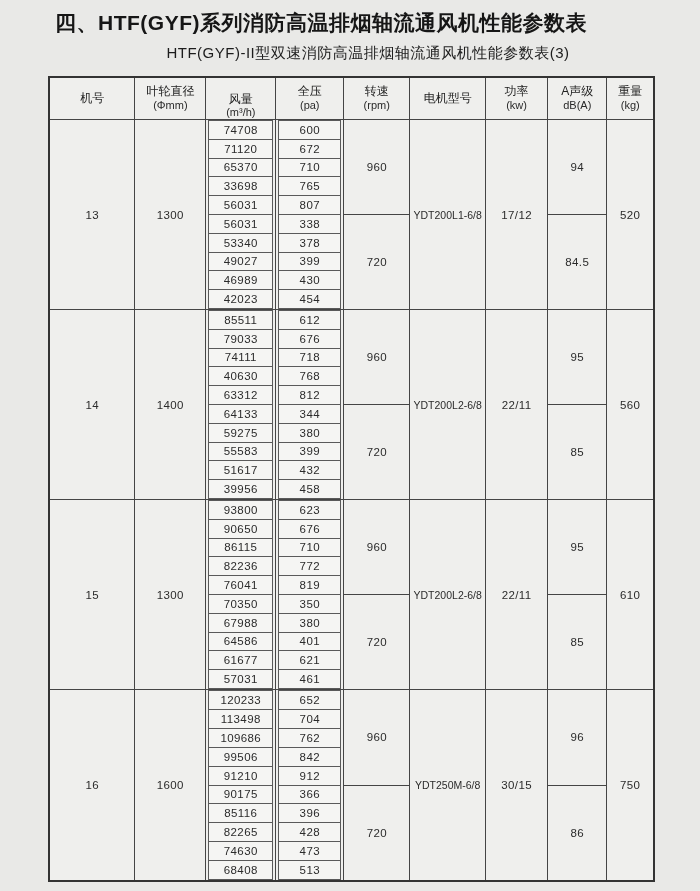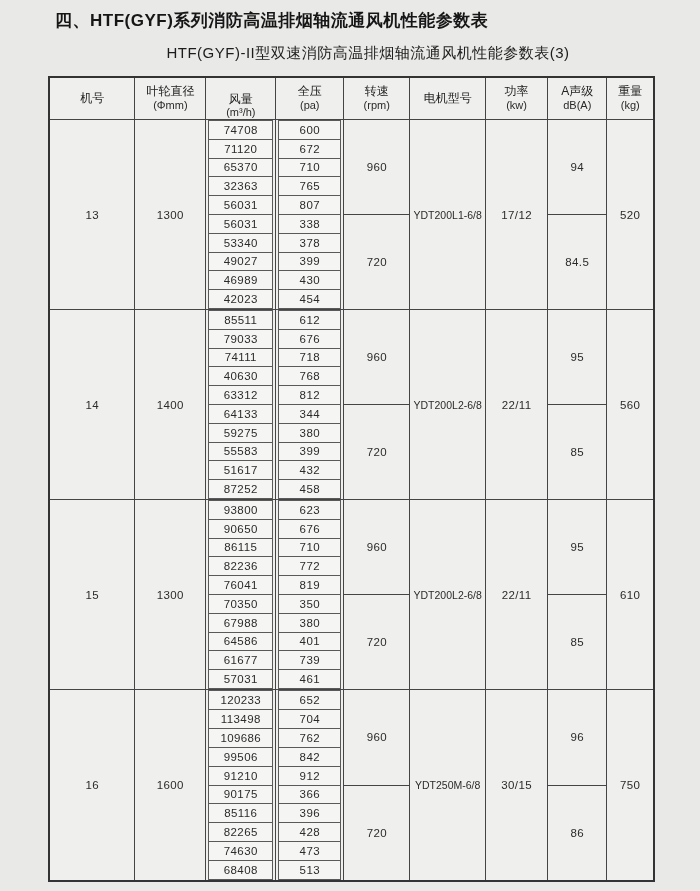--- a/index.html
+++ b/index.html
@@ -14,21 +14,21 @@
   html,body{width:700px;height:891px;}
   body{
     position:relative;
     background:var(--page-bg);
     font-family:"Liberation Sans","DejaVu Sans",sans-serif;
     color:var(--txt);
     overflow:hidden;
   }
   .page-title{
     position:absolute;left:55px;top:9px;
-    font-size:17px;font-weight:bold;color:#161616;
+    font-size:21px;font-weight:bold;color:#161616;
     letter-spacing:0.5px;white-space:nowrap;
   }
   .table-caption{
     position:absolute;left:0;right:0;top:44px;
     text-align:center;padding-left:36px;
     font-size:15px;color:#1d1d1d;letter-spacing:0.5px;white-space:nowrap;
   }
   .tbl{
     position:absolute;left:48px;top:76px;width:607px;
     border:2px solid #333;background:var(--cell-bg);
@@ -110,21 +110,21 @@
     </div>
   </div>
   <div>
       <div class="group-row">
         <div class="col c0">13</div>
         <div class="col c1">1300</div>
         <div class="col c2 boxcol">
           <div class="box">74708</div>
           <div class="box">71120</div>
           <div class="box">65370</div>
-          <div class="box">32363</div>
+          <div class="box">33698</div>
           <div class="box">56031</div>
           <div class="box">56031</div>
           <div class="box">53340</div>
           <div class="box">49027</div>
           <div class="box">46989</div>
           <div class="box">42023</div>
         </div>
         <div class="col c3 boxcol">
           <div class="box">600</div>
           <div class="box">672</div>
@@ -155,21 +155,21 @@
         <div class="col c2 boxcol">
           <div class="box">85511</div>
           <div class="box">79033</div>
           <div class="box">74111</div>
           <div class="box">40630</div>
           <div class="box">63312</div>
           <div class="box">64133</div>
           <div class="box">59275</div>
           <div class="box">55583</div>
           <div class="box">51617</div>
-          <div class="box">87252</div>
+          <div class="box">39956</div>
         </div>
         <div class="col c3 boxcol">
           <div class="box">612</div>
           <div class="box">676</div>
           <div class="box">718</div>
           <div class="box">768</div>
           <div class="box">812</div>
           <div class="box">344</div>
           <div class="box">380</div>
           <div class="box">399</div>
@@ -205,21 +205,21 @@
         </div>
         <div class="col c3 boxcol">
           <div class="box">623</div>
           <div class="box">676</div>
           <div class="box">710</div>
           <div class="box">772</div>
           <div class="box">819</div>
           <div class="box">350</div>
           <div class="box">380</div>
           <div class="box">401</div>
-          <div class="box">739</div>
+          <div class="box">621</div>
           <div class="box">461</div>
         </div>
         <div class="col c4 splitcol">
           <div class="half top">960</div>
           <div class="half">720</div>
         </div>
         <div class="col c5">YDT200L2-6/8</div>
         <div class="col c6">22/11</div>
         <div class="col c7 splitcol">
           <div class="half top">95</div>

